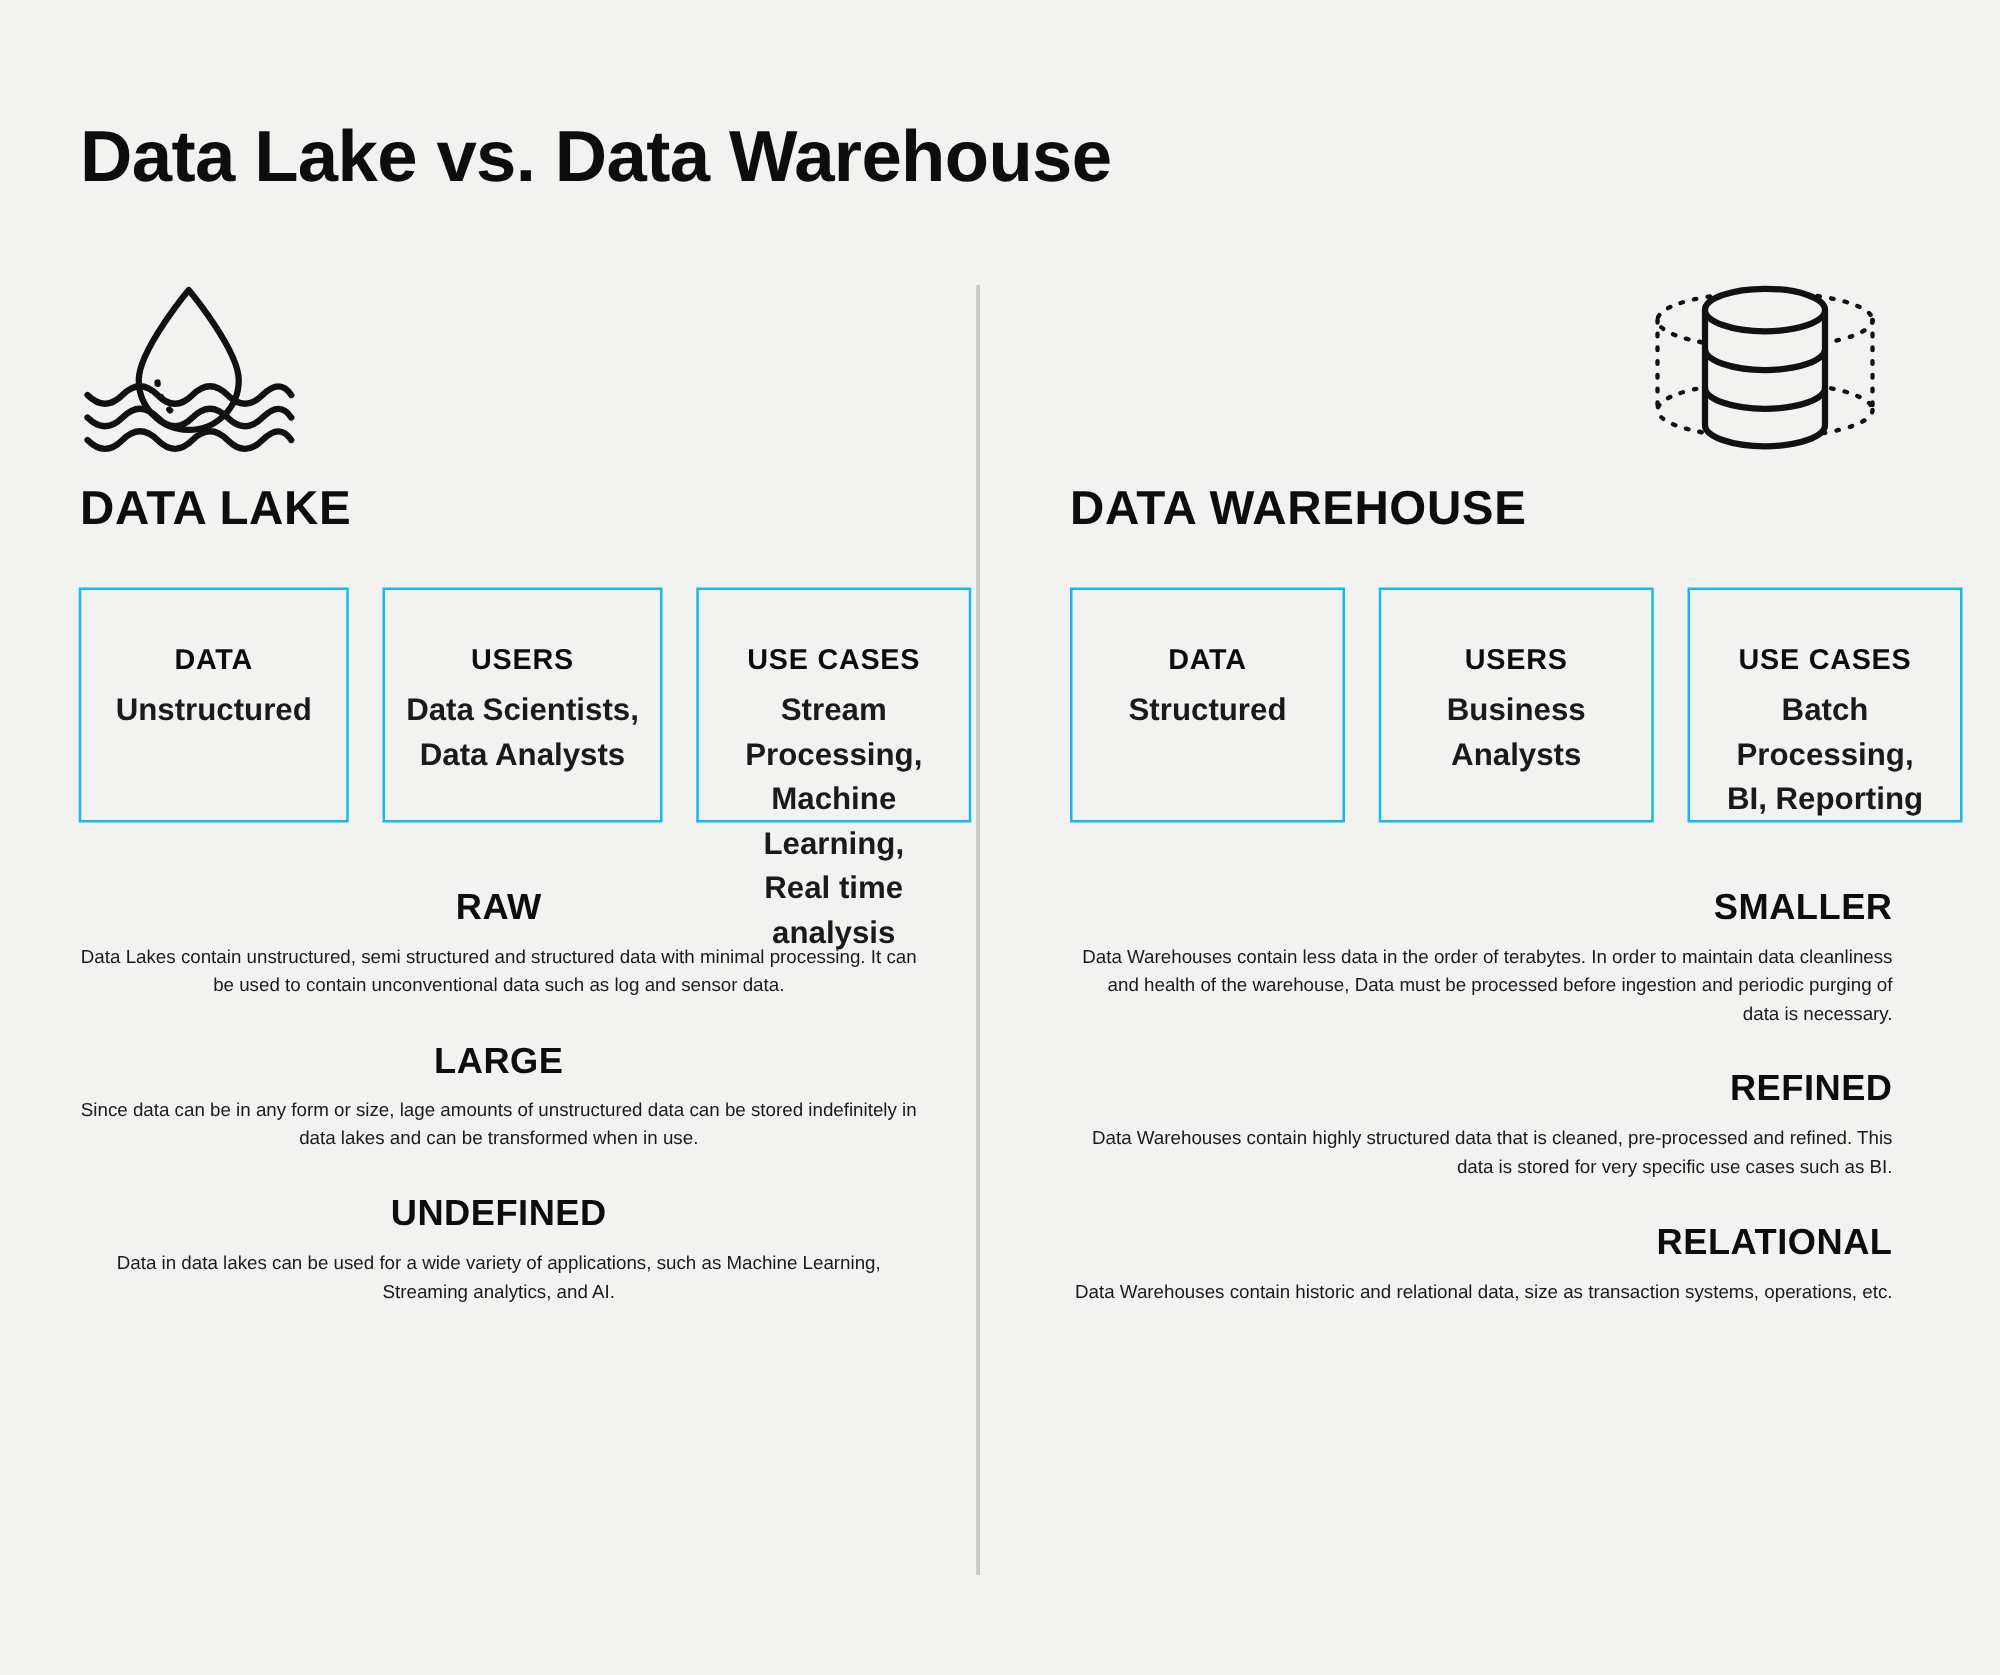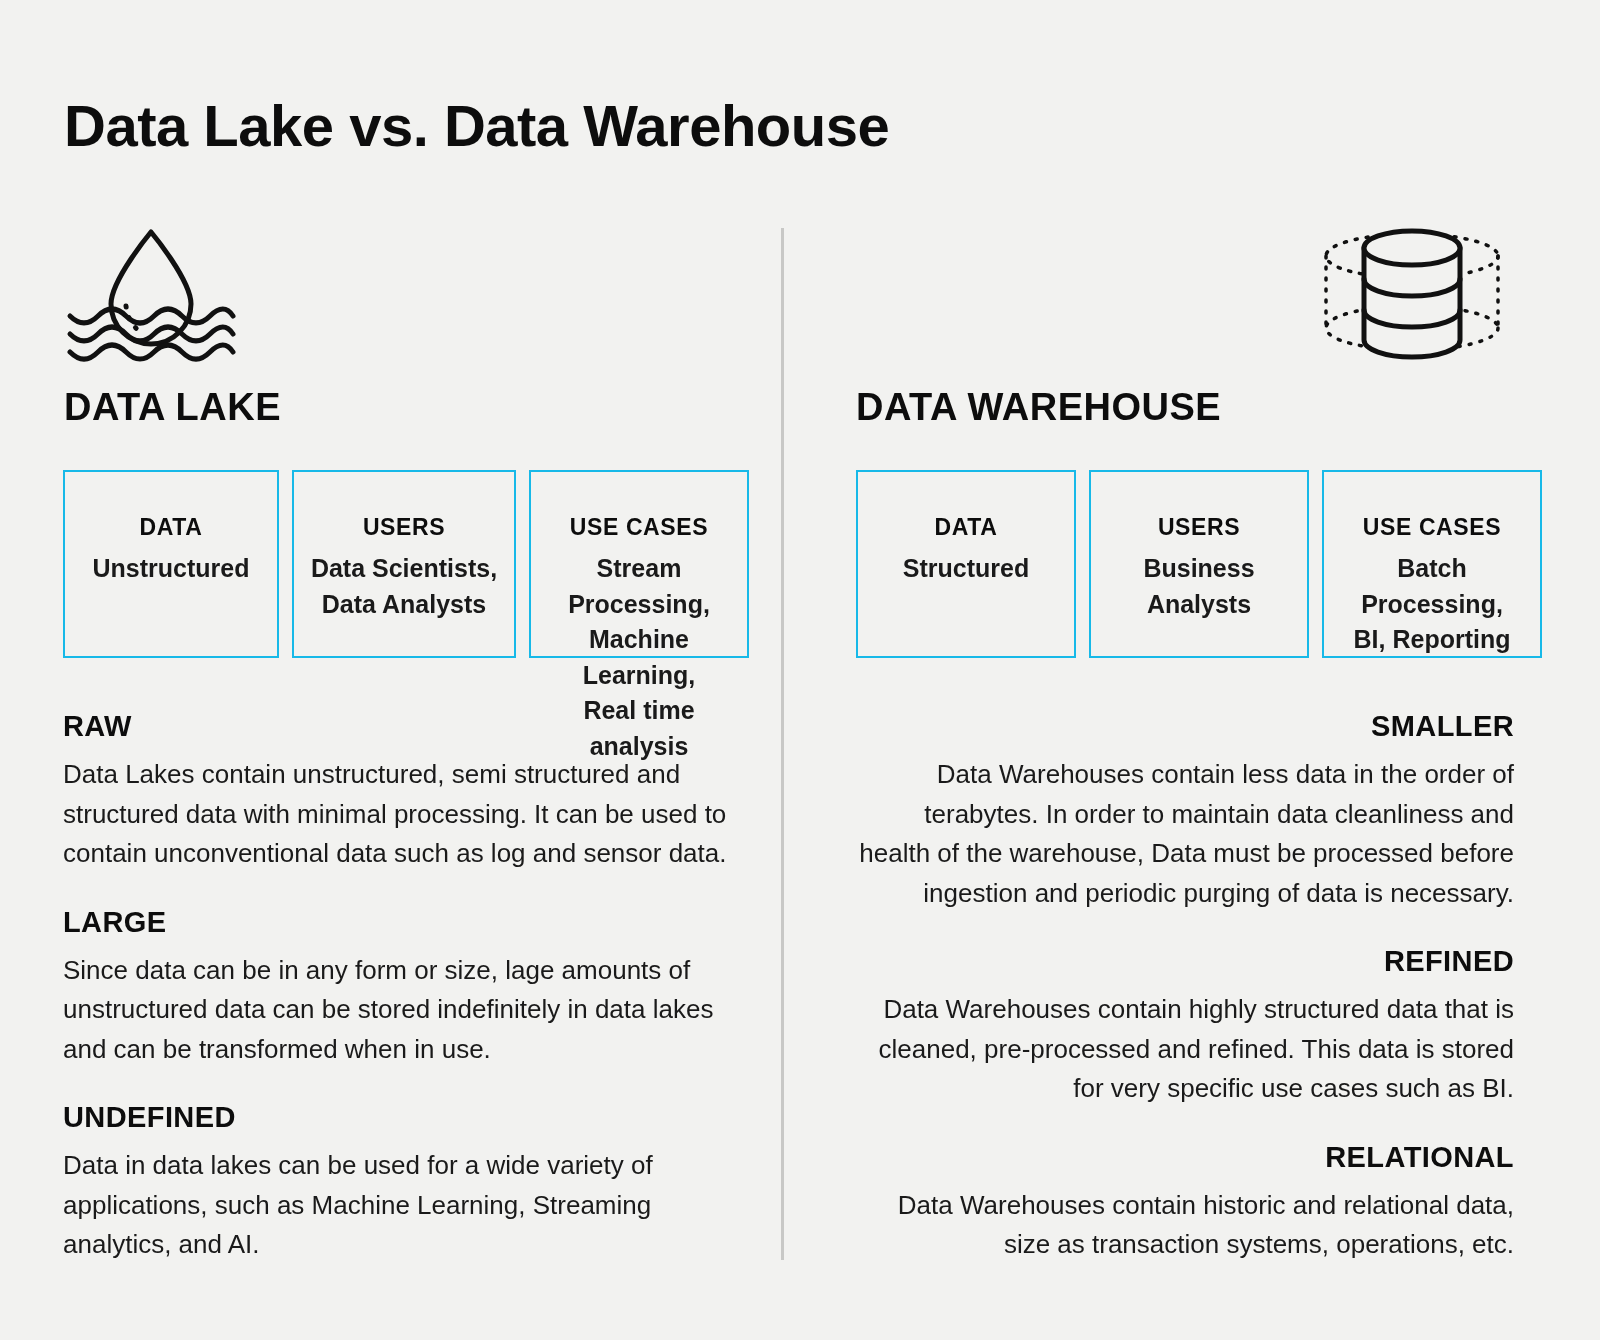--- a/index.html
+++ b/index.html
@@ -57,21 +57,21 @@
     color: #0d0d0d;
   }
   .col-heading.left  { left: 64px; text-align: left; }
   .col-heading.right { left: 856px; width: 658px; }
 
   
   .boxes {
     position: absolute;
     top: 470px;
     display: flex;
-    gap: 13px;
+    gap: 27px;
   }
   .boxes.left  { left: 63px; }
   .boxes.right { left: 856px; }
 
   .attr-box {
     border: 2px solid #17b9e8;
     box-sizing: border-box;
     height: 188px;
     padding: 44px 10px 10px;
     text-align: center;
@@ -98,36 +98,36 @@
     line-height: 1.42;
     color: #1a1a1a;
     white-space: pre-line;
   }
 
   
   .features {
     position: absolute;
     top: 712px;
   }
-  .features.left  { left: 63px;  width: 672px; text-align: left;  }
+  .features.left  { left: 63px;  width: 672px; text-align: center;  }
   .features.right { left: 856px; width: 658px; text-align: right; }
 
   .feature { margin-bottom: 34px; }
   .feature:last-child { margin-bottom: 0; }
 
   .feature-title {
     font-size: 29px;
     font-weight: 700;
     letter-spacing: 0.4px;
     line-height: 1;
     margin-bottom: 14px;
     color: #0d0d0d;
   }
   .feature-body {
-    font-size: 26px;
+    font-size: 15px;
     font-weight: 400;
     line-height: 1.52;
     color: #1a1a1a;
   }
 
   svg { display: block; }
 </style>
 </head>
 <body>
 

